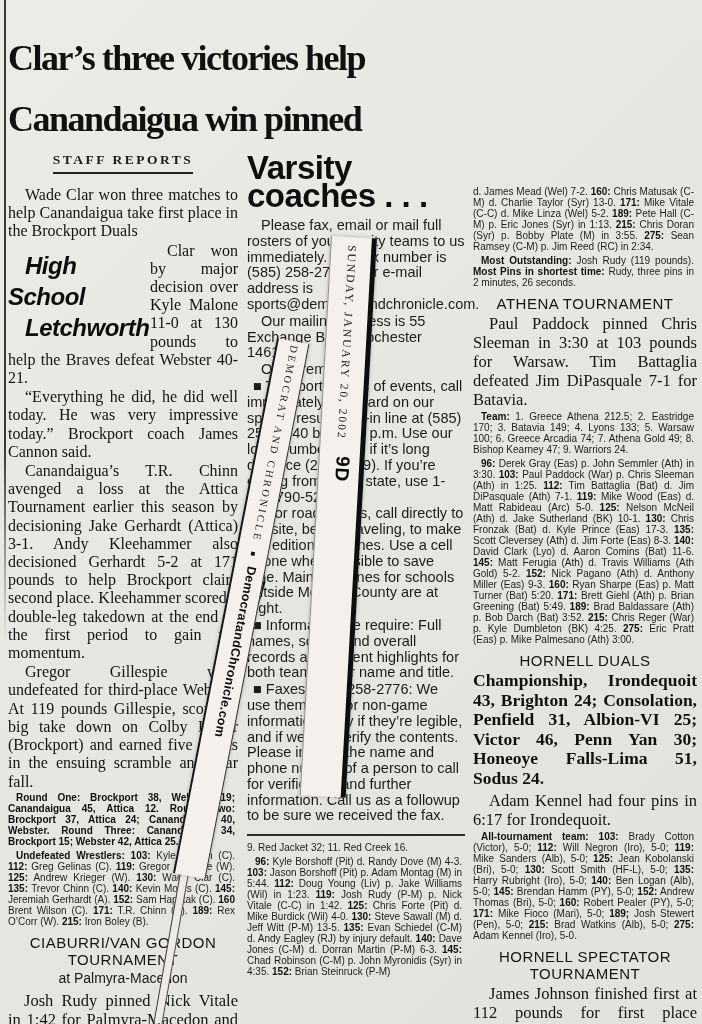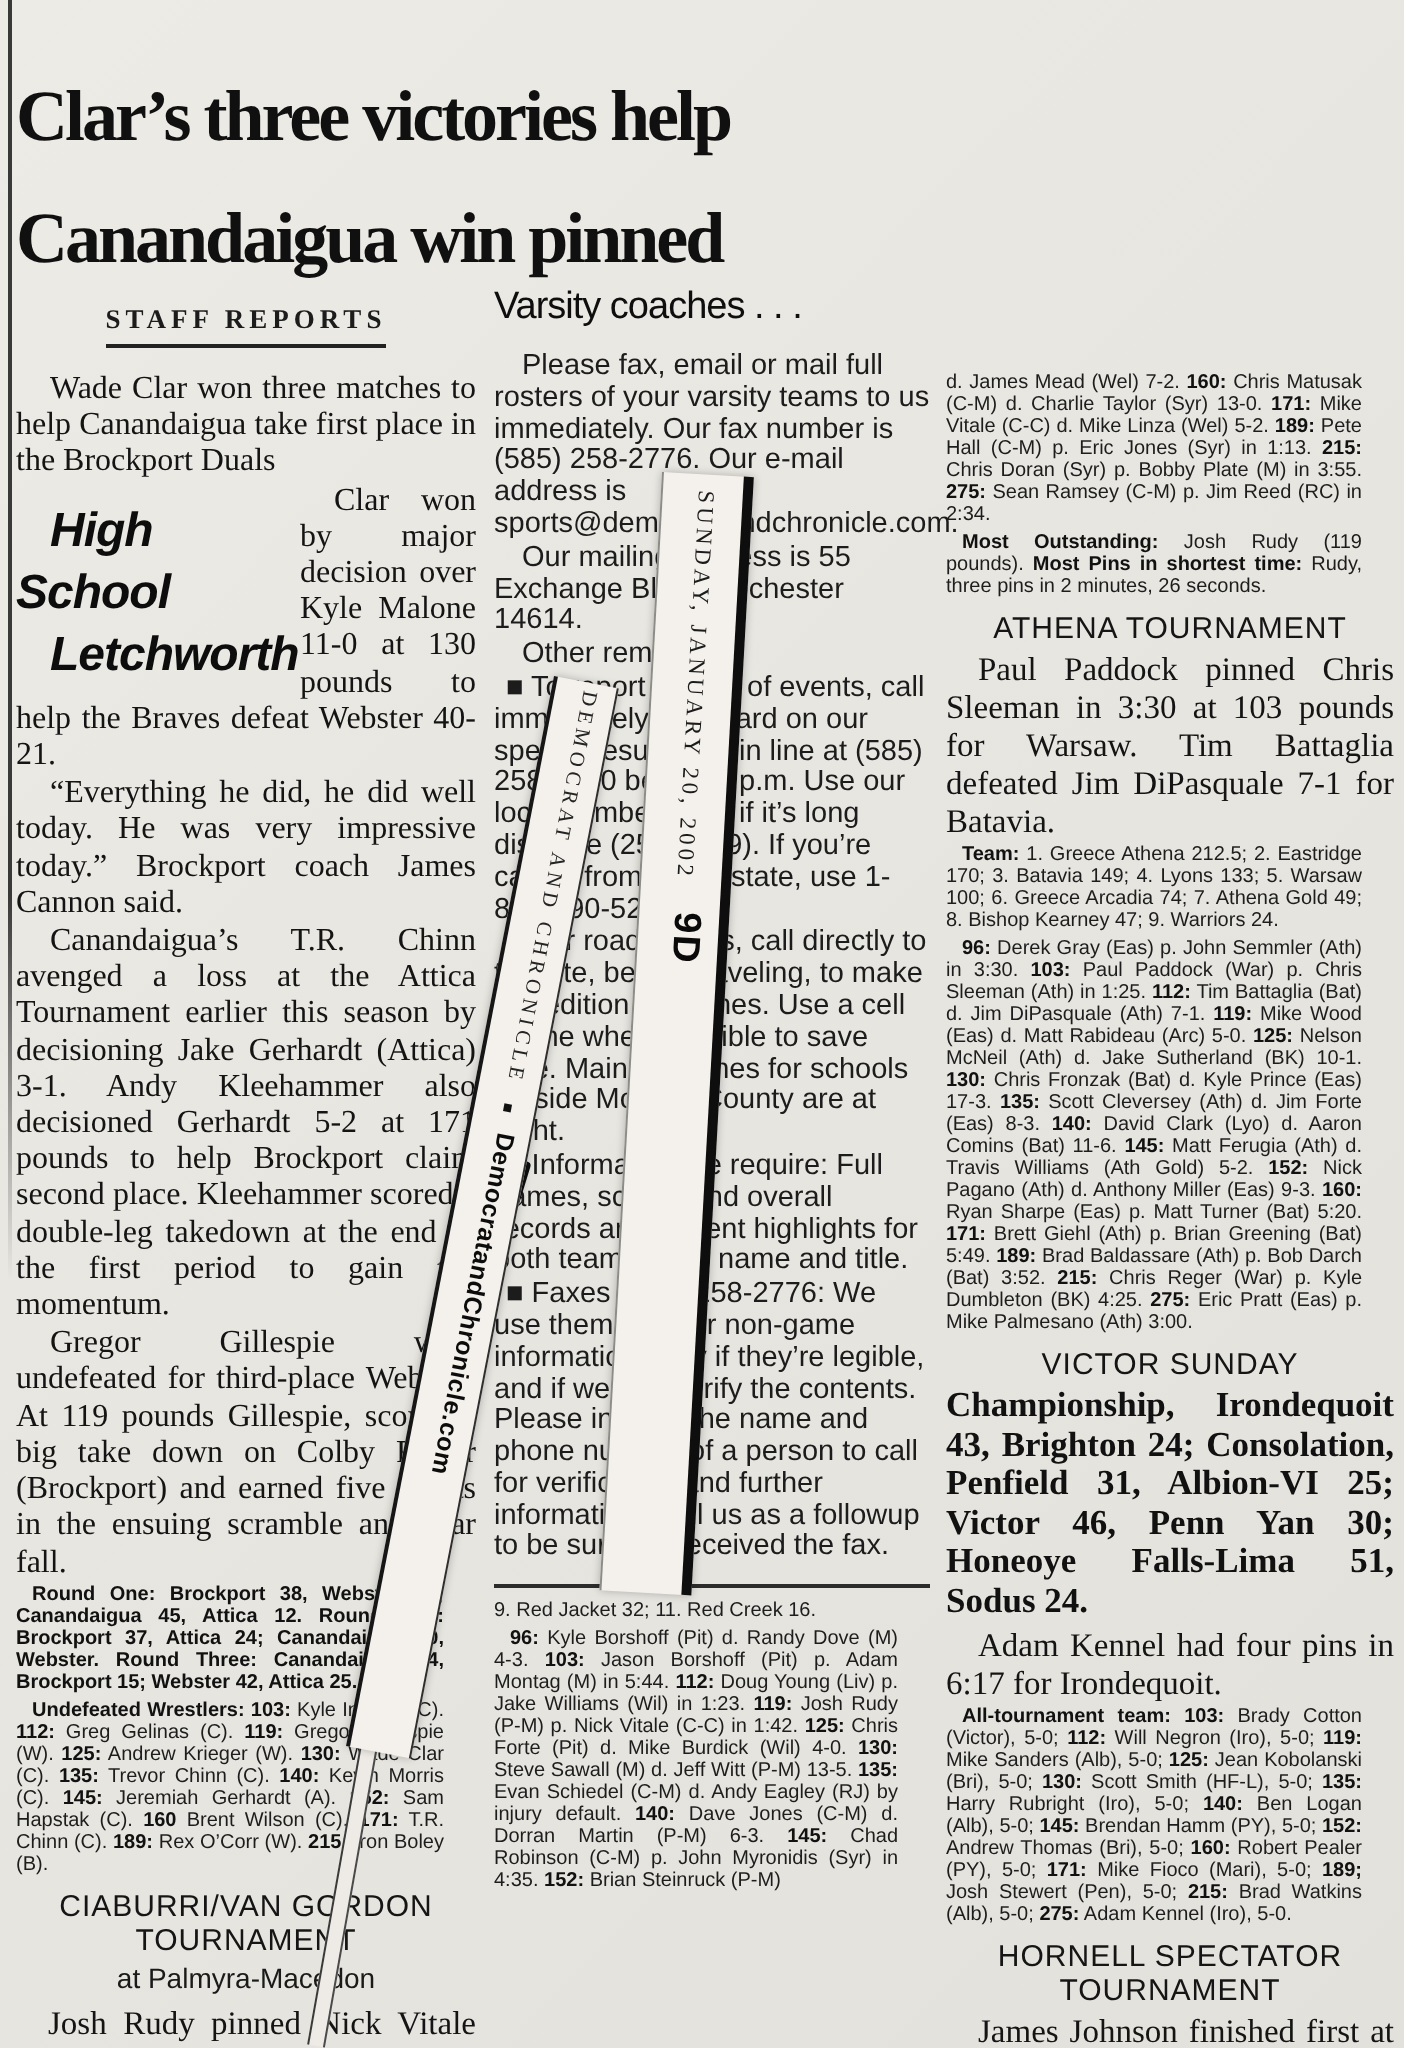--- a/index.html
+++ b/index.html
@@ -26,32 +26,32 @@
   .serif-p{font-family:"Liberation Serif",serif;font-size:16px;line-height:18.2px;
     text-align:justify;text-indent:17px;margin:0 0 1px 0;color:#141414;}
   .serif-lg{font-family:"Liberation Serif",serif;font-size:16.5px;line-height:19px;
     text-align:justify;text-indent:16px;margin:0 0 2px 0;color:#141414;}
   .bold-serif{font-family:"Liberation Serif",serif;font-weight:700;font-size:17.5px;
     line-height:19.5px;text-align:justify;text-indent:0;margin:2px 0 3px 0;color:#111;}
   .sans-p{font-family:"Liberation Sans",sans-serif;font-size:14.5px;line-height:15.8px;
     text-align:left;text-indent:14px;margin:0 0 1px 0;color:#1c1c1c;}
   .sans-p.bullet{text-indent:6px;}
   .agate{font-family:"Liberation Sans",sans-serif;font-size:10px;line-height:11px;
-    text-align:justify;text-indent:8px;margin:0 16px 3px 0;color:#1d1d1d;}
+    text-align:justify;text-indent:8px;margin:0 3px 3px 0;color:#1d1d1d;}
   .agate.no-indent{text-indent:0;}
   .agate b{font-weight:700;color:#111;}
   
   .callout{float:left;width:134px;margin:5px 8px 3px 0;padding-top:4px;
     font-family:"Liberation Sans",sans-serif;font-weight:700;font-size:24px;line-height:31px;
     letter-spacing:-0.5px;color:#0d0d0d;}
   .callout span{display:block;font-style:italic;}
   .callout span:last-child{text-align:center;}
   
-  .col2-head{font-family:"Liberation Sans",sans-serif;font-weight:400;font-size:19px;
-    line-height:28px;letter-spacing:-0.5px;margin:2px 0 8px 0;color:#0e0e0e;}
+  .col2-head{font-family:"Liberation Sans",sans-serif;font-weight:700;font-size:33px;
+    line-height:28px;letter-spacing:-0.5px;margin:16px 0 8px 0;color:#0e0e0e;}
   .tourney-head{font-family:"Liberation Sans",sans-serif;font-weight:500;font-size:15px;
     line-height:17px;text-align:center;letter-spacing:0.5px;margin:7px 0 2px 0;color:#151515;}
   .tourney-sub{font-family:"Liberation Sans",sans-serif;font-size:14px;line-height:16px;
     text-align:center;margin:0 0 5px 0;color:#1a1a1a;}
   .mid-rule{height:2px;background:#2c2c2c;margin:10px 0 6px 0;}
   
   .strip{position:absolute;writing-mode:vertical-rl;text-orientation:sideways;
     transform-origin:top left;background:#f4f1ec;box-shadow:0 0 4px rgba(0,0,0,.25);}
   .strip-date{left:331px;top:236px;width:34px;height:560px;transform:rotate(3.2deg);
     border-left:1px solid #8d8d88;border-right:5px solid #0e0e0e;padding-right:6px;}
@@ -122,21 +122,21 @@
     <p class="agate"><b>96:</b> Kyle Borshoff (Pit) d. Randy Dove (M) 4-3. <b>103:</b> Jason Borshoff (Pit) p. Adam Montag (M) in 5:44. <b>112:</b> Doug Young (Liv) p. Jake Williams (Wil) in 1:23. <b>119:</b> Josh Rudy (P-M) p. Nick Vitale (C-C) in 1:42. <b>125:</b> Chris Forte (Pit) d. Mike Burdick (Wil) 4-0. <b>130:</b> Steve Sawall (M) d. Jeff Witt (P-M) 13-5. <b>135:</b> Evan Schiedel (C-M) d. Andy Eagley (RJ) by injury default. <b>140:</b> Dave Jones (C-M) d. Dorran Martin (P-M) 6-3. <b>145:</b> Chad Robinson (C-M) p. John Myronidis (Syr) in 4:35. <b>152:</b> Brian Steinruck (P-M)</p>
   </div>
 
   <div class="col col3">
     <p class="agate no-indent">d. James Mead (Wel) 7-2. <b>160:</b> Chris Matusak (C-M) d. Charlie Taylor (Syr) 13-0. <b>171:</b> Mike Vitale (C-C) d. Mike Linza (Wel) 5-2. <b>189:</b> Pete Hall (C-M) p. Eric Jones (Syr) in 1:13. <b>215:</b> Chris Doran (Syr) p. Bobby Plate (M) in 3:55. <b>275:</b> Sean Ramsey (C-M) p. Jim Reed (RC) in 2:34.</p>
     <p class="agate"><b>Most Outstanding:</b> Josh Rudy (119 pounds). <b>Most Pins in shortest time:</b> Rudy, three pins in 2 minutes, 26 seconds.</p>
     <div class="tourney-head">ATHENA TOURNAMENT</div>
     <p class="serif-lg">Paul Paddock pinned Chris Sleeman in 3:30 at 103 pounds for Warsaw. Tim Battaglia defeated Jim DiPasquale 7-1 for Batavia.</p>
     <p class="agate"><b>Team:</b> 1. Greece Athena 212.5; 2. Eastridge 170; 3. Batavia 149; 4. Lyons 133; 5. Warsaw 100; 6. Greece Arcadia 74; 7. Athena Gold 49; 8. Bishop Kearney 47; 9. Warriors 24.</p>
     <p class="agate"><b>96:</b> Derek Gray (Eas) p. John Semmler (Ath) in 3:30. <b>103:</b> Paul Paddock (War) p. Chris Sleeman (Ath) in 1:25. <b>112:</b> Tim Battaglia (Bat) d. Jim DiPasquale (Ath) 7-1. <b>119:</b> Mike Wood (Eas) d. Matt Rabideau (Arc) 5-0. <b>125:</b> Nelson McNeil (Ath) d. Jake Sutherland (BK) 10-1. <b>130:</b> Chris Fronzak (Bat) d. Kyle Prince (Eas) 17-3. <b>135:</b> Scott Cleversey (Ath) d. Jim Forte (Eas) 8-3. <b>140:</b> David Clark (Lyo) d. Aaron Comins (Bat) 11-6. <b>145:</b> Matt Ferugia (Ath) d. Travis Williams (Ath Gold) 5-2. <b>152:</b> Nick Pagano (Ath) d. Anthony Miller (Eas) 9-3. <b>160:</b> Ryan Sharpe (Eas) p. Matt Turner (Bat) 5:20. <b>171:</b> Brett Giehl (Ath) p. Brian Greening (Bat) 5:49. <b>189:</b> Brad Baldassare (Ath) p. Bob Darch (Bat) 3:52. <b>215:</b> Chris Reger (War) p. Kyle Dumbleton (BK) 4:25. <b>275:</b> Eric Pratt (Eas) p. Mike Palmesano (Ath) 3:00.</p>
-    <div class="tourney-head">VICTOR SUNDAY</div>
+    <div class="tourney-head">HORNELL DUALS</div>
     <p class="bold-serif">Championship, Irondequoit 43, Brighton 24; Consolation, Penfield 31, Albion-VI 25; Victor 46, Penn Yan 30; Honeoye Falls-Lima 51, Sodus 24.</p>
     <p class="serif-lg">Adam Kennel had four pins in 6:17 for Irondequoit.</p>
     <p class="agate"><b>All-tournament team: 103:</b> Brady Cotton (Victor), 5-0; <b>112:</b> Will Negron (Iro), 5-0; <b>119:</b> Mike Sanders (Alb), 5-0; <b>125:</b> Jean Kobolanski (Bri), 5-0; <b>130:</b> Scott Smith (HF-L), 5-0; <b>135:</b> Harry Rubright (Iro), 5-0; <b>140:</b> Ben Logan (Alb), 5-0; <b>145:</b> Brendan Hamm (PY), 5-0; <b>152:</b> Andrew Thomas (Bri), 5-0; <b>160:</b> Robert Pealer (PY), 5-0; <b>171:</b> Mike Fioco (Mari), 5-0; <b>189;</b> Josh Stewert (Pen), 5-0; <b>215:</b> Brad Watkins (Alb), 5-0; <b>275:</b> Adam Kennel (Iro), 5-0.</p>
     <div class="tourney-head">HORNELL SPECTATOR TOURNAMENT</div>
     <p class="serif-lg">James Johnson finished first at 112 pounds for first place Letchworth. Brian Houck took first place at 152 pounds for Avon.</p>
 
   </div>
 
   <div class="fold-line"></div>
   <div class="fold-stub"></div>

